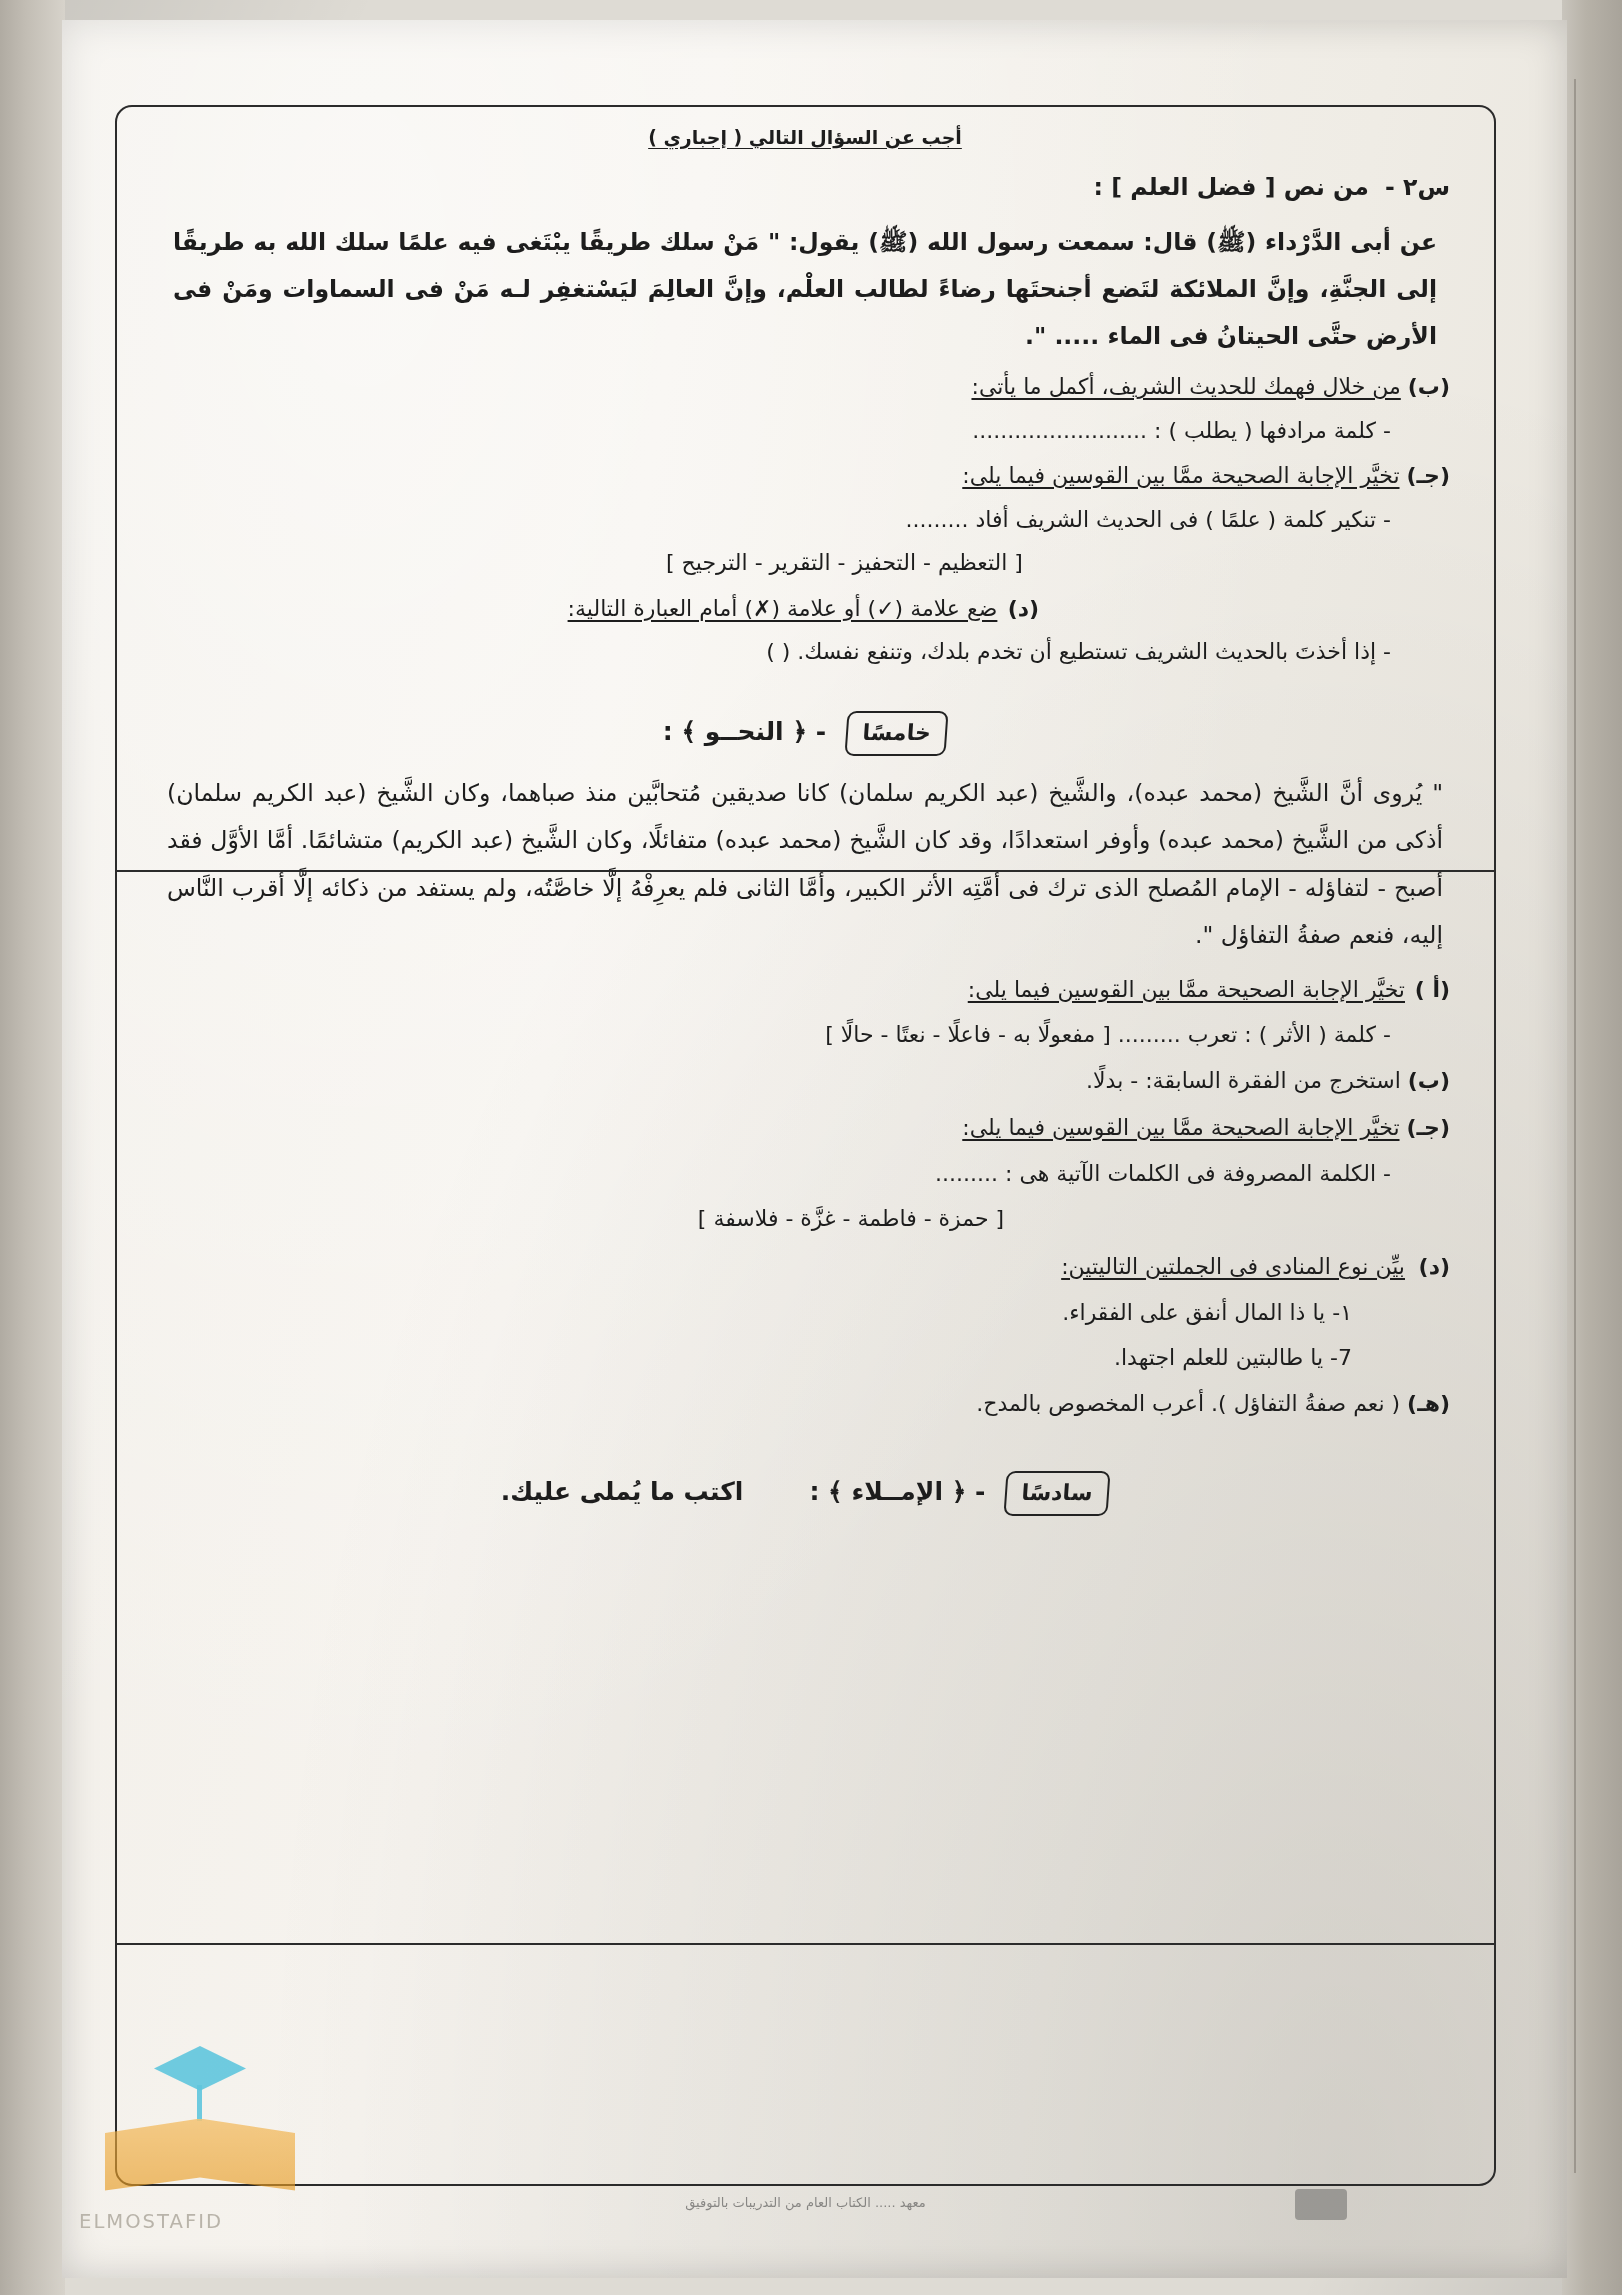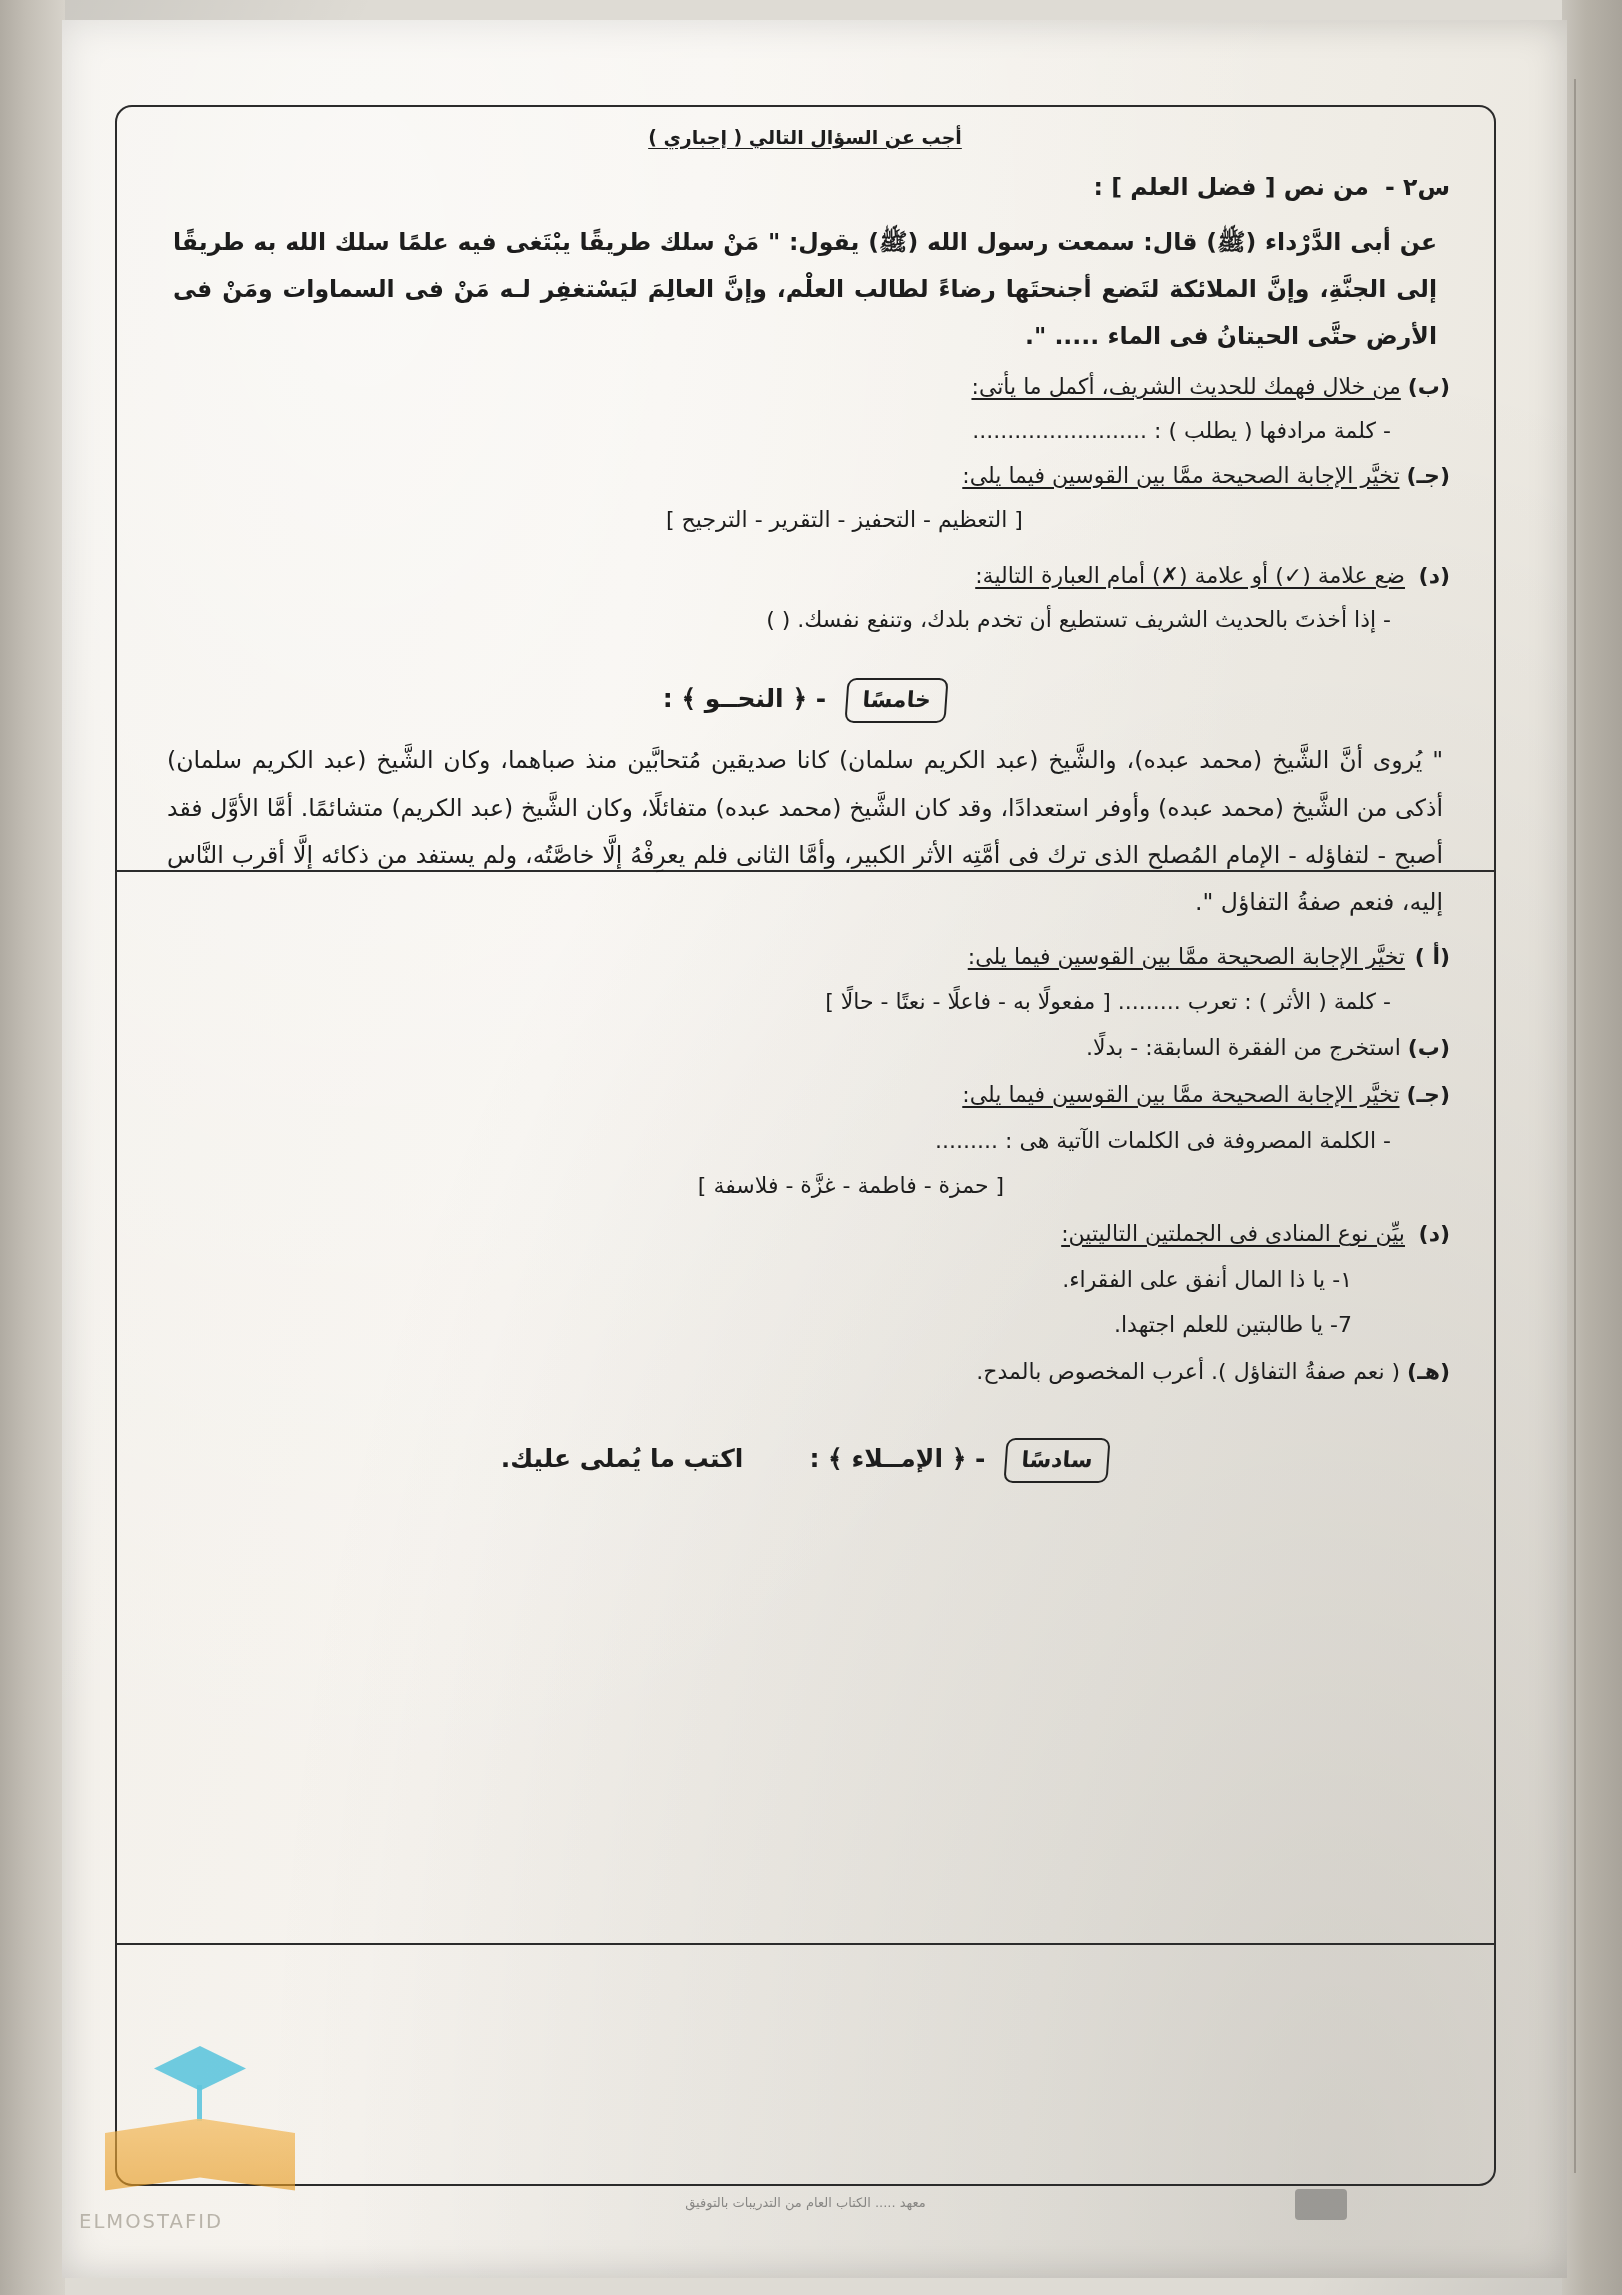--- a/index.html
+++ b/index.html
@@ -145,24 +145,27 @@
         <span class="lbl b">(ب)</span>
         <span class="u">من خلال فهمك للحديث الشريف، أكمل ما يأتى:</span>
       </div>
       <div class="indent1" style="margin-top:5.2px;">
         <span class="dots">- كلمة مرادفها ( يطلب ) : .........................</span>
       </div>
       <div style="margin-top:6.5px;">
         <span class="lbl b">(جـ)</span>
         <span class="u">تخيَّر الإجابة الصحيحة ممَّا بين القوسين فيما يلى:</span>
       </div>
+      <div class="indent1" style="margin-top:5.2px;">
+        <span class="dots">- تنكير كلمة ( علمًا ) فى الحديث الشريف أفاد .........</span>
+      </div>
       <div class="center" style="margin-top:5.2px;padding-left:79px;">
         <span class="sq">[ التعظيم - التحفيز - التقرير - الترجيح ]</span>
       </div>
-      <div style="margin-top:18px;">
+      <div style="margin-top:7px;text-align:center;">
         <span class="lbl b">(د)</span>
         <span class="u">ضع علامة (✓) أو علامة (✗) أمام العبارة التالية:</span>
       </div>
       <div class="indent1" style="margin-top:5.2px;">
         <span>- إذا أخذتَ بالحديث الشريف تستطيع أن تخدم بلدك، وتنفع نفسك.     (        )</span>
       </div>
     </div>
 
     <div class="blk" style="margin-top:38px;text-align:center;">
       <span class="tagbox">خامسًا</span>

